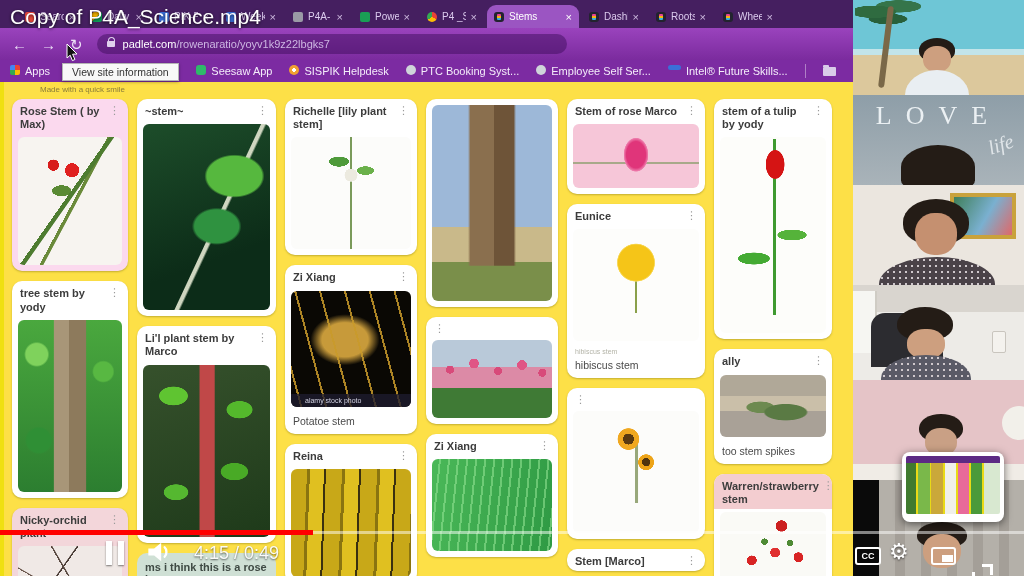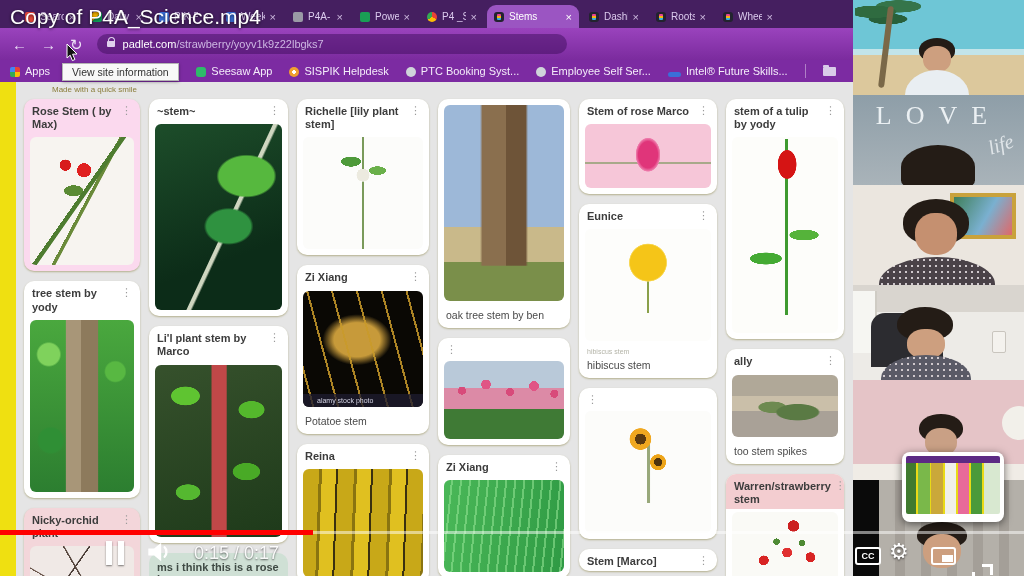--- a/index.html
+++ b/index.html
@@ -29,32 +29,32 @@
   .toolbar{height:32px;background:linear-gradient(180deg,#9a43bd,#7b2b9e);display:flex;align-items:center;padding:0 12px;gap:14px}
   .navg{color:#ecdff6;font-size:15px;line-height:1}
   .url-pill{height:20px;width:470px;background:rgba(55,8,85,.45);border-radius:11px;display:flex;align-items:center;padding:0 10px;gap:8px}
   .lock{width:8px;height:6px;background:#e0d2ee;border-radius:1px;position:relative;flex:none}
   .lock::before{content:"";position:absolute;left:1.5px;top:-4px;width:5px;height:5px;border:1.5px solid #e0d2ee;border-bottom:none;border-radius:4px 4px 0 0}
   .url-text{font-size:11px;color:#f4eefa;white-space:nowrap}
   .url-text .dom{font-weight:normal;color:#fff}
   .url-text .path{color:#cdb6e2}
 
   .bookmarks{height:22px;background:#7c2ba2;display:flex;align-items:center;gap:17px;padding:0 10px;font-size:11px;color:#f4ecfa;white-space:nowrap}
-  .bm{display:flex;align-items:flex-end;gap:5px}
+  .bm{display:flex;align-items:flex-start;gap:5px}
   .bico{width:10px;height:10px;border-radius:50%;background:#cfd4da;flex:none}
   .bico-apps{border-radius:2px;background:conic-gradient(#ea4335 0 25%,#fbbc05 0 50%,#34a853 0 75%,#4285f4 0)}
   .bico-seesaw{border-radius:3px;background:#2fba6a}
   .bico-helpdesk{background:radial-gradient(circle 2.2px at 50% 50%,#fff 95%,#f0a030 96%)}
   .bico-intel{width:13px;height:5px;border-radius:3px;background:#3a6fd8}
   .bm-divider{width:1px;height:14px;background:rgba(255,255,255,.4)}
   .bico-folder{width:13px;height:9px;background:#d9cbe9;border-radius:1px;position:relative}
   .bico-folder::before{content:"";position:absolute;left:0;top:-2px;width:6px;height:2px;background:#d9cbe9;border-radius:1px 1px 0 0}
 
   
-  .board{position:absolute;left:16px;top:82px;width:853px;height:494px;background:#e5e5e5;overflow:hidden}
+  .board{position:absolute;left:4px;top:82px;width:853px;height:494px;background:#fde047;overflow:hidden}
   .made{font-size:8px;color:#8a7d3a;padding:3px 0 0 36px}
   .cols{display:flex;gap:9px;padding:5px 0 0 8px;align-items:flex-start}
   .col{display:flex;flex-direction:column;gap:10px;flex:none}
   .card{background:#fff;border-radius:10px;box-shadow:0 1px 2px rgba(110,100,15,.4);overflow:hidden;flex:none}
   .card.pink{background:#fbd9ee}
   .card.pink2{background:#f3d6da}
   .card-head{display:flex;align-items:flex-start;padding:6px 8px 3px;gap:4px}
   .card-head.pinkhead{background:#f3cdd0}
   .card-title{flex:1;font-size:11px;font-weight:bold;color:#3c3c3c;line-height:1.2}
   .kebab{color:#9a9a9a;font-size:11px;line-height:1}
@@ -255,21 +255,21 @@
           <span class="tab-close">×</span>
         </div>
     </div>
 
     <div class="toolbar">
       <span class="navg">←</span>
       <span class="navg">→</span>
       <span class="navg">↻</span>
       <div class="url-pill">
         <span class="lock"></span>
-        <span class="url-text"><span class="dom">padlet.com</span><span class="path">/strawberry/yoyv1k9z22lbgks7</span></span>
+        <span class="url-text"><span class="dom">padlet.com</span><span class="path">/rowenaratio/yoyv1k9z22lbgks7</span></span>
       </div>
     </div>
 
     <div class="bookmarks">
       <div class="bm">
           <span class="bico bico-apps"></span>
           <span>Apps</span>
         </div>
       <div class="bm">
           <span class="bico"></span>
@@ -368,21 +368,20 @@
                 <span class="card-title">Reina</span>
                 <span class="kebab">⋮</span>
               </div>
             <div class="cimg img-bamboo" style="height:108px"></div>
           </div>
         </div>
 
         <div class="col" style="width:132px">
           <div class="card">
             <div class="cimg img-oak" style="height:196px;margin-top:6px"></div>
-            <div class="card-cap">oak tree stem by ben</div>
           </div>
           <div class="card">
             <div class="card-head">
                 <span class="kebab">⋮</span>
               </div>
             <div class="cimg img-tulipfield" style="height:78px"></div>
           </div>
           <div class="card">
             <div class="card-head">
                 <span class="card-title">Zi Xiang</span>
@@ -518,20 +517,20 @@
   <div class="ctl pause">
       <i></i>
       <i></i>
     </div>
   <div class="ctl vol">
     <svg width="28" height="24" viewBox="0 0 24 20">
         <path d="M2 7v6h5l6 5V2L7 7H2z" fill="#fff"></path>
         <path d="M16 6c2 1.6 2 6.4 0 8" stroke="#fff" stroke-width="2" fill="none" stroke-linecap="round"></path>
       </svg>
   </div>
-  <div class="ctl time">0:15 / 0:17</div>
+  <div class="ctl time">4:15 / 0:49</div>
 
   <div class="ctl cc">CC</div>
   <div class="ctl gear">⚙</div>
   <div class="ctl mp"></div>
   <div class="ctl fs"></div>
 
 </div>
 
 </body></html>

